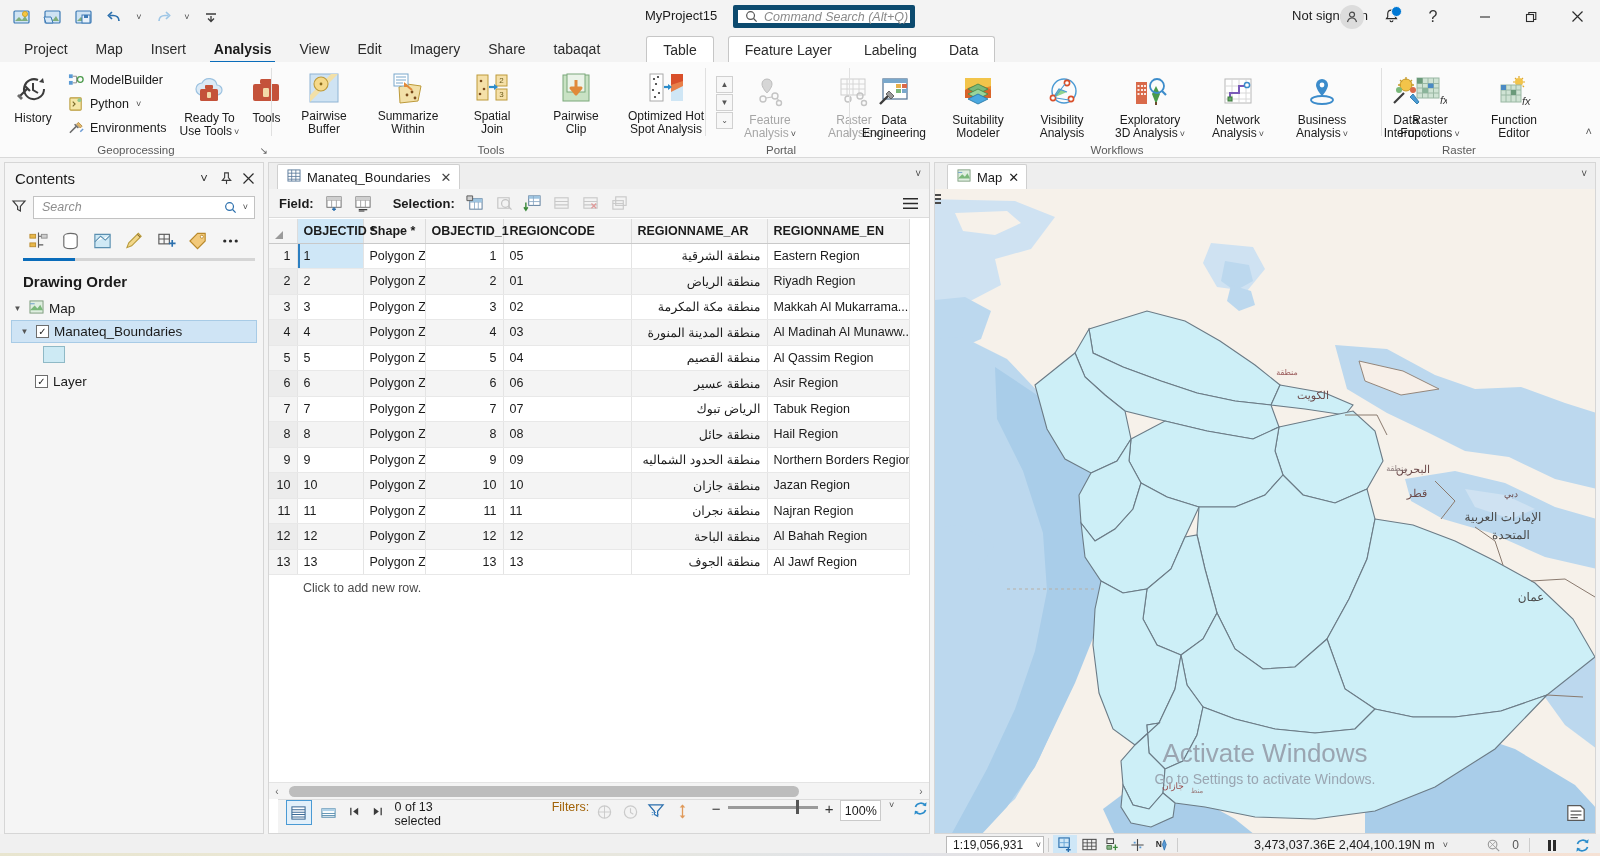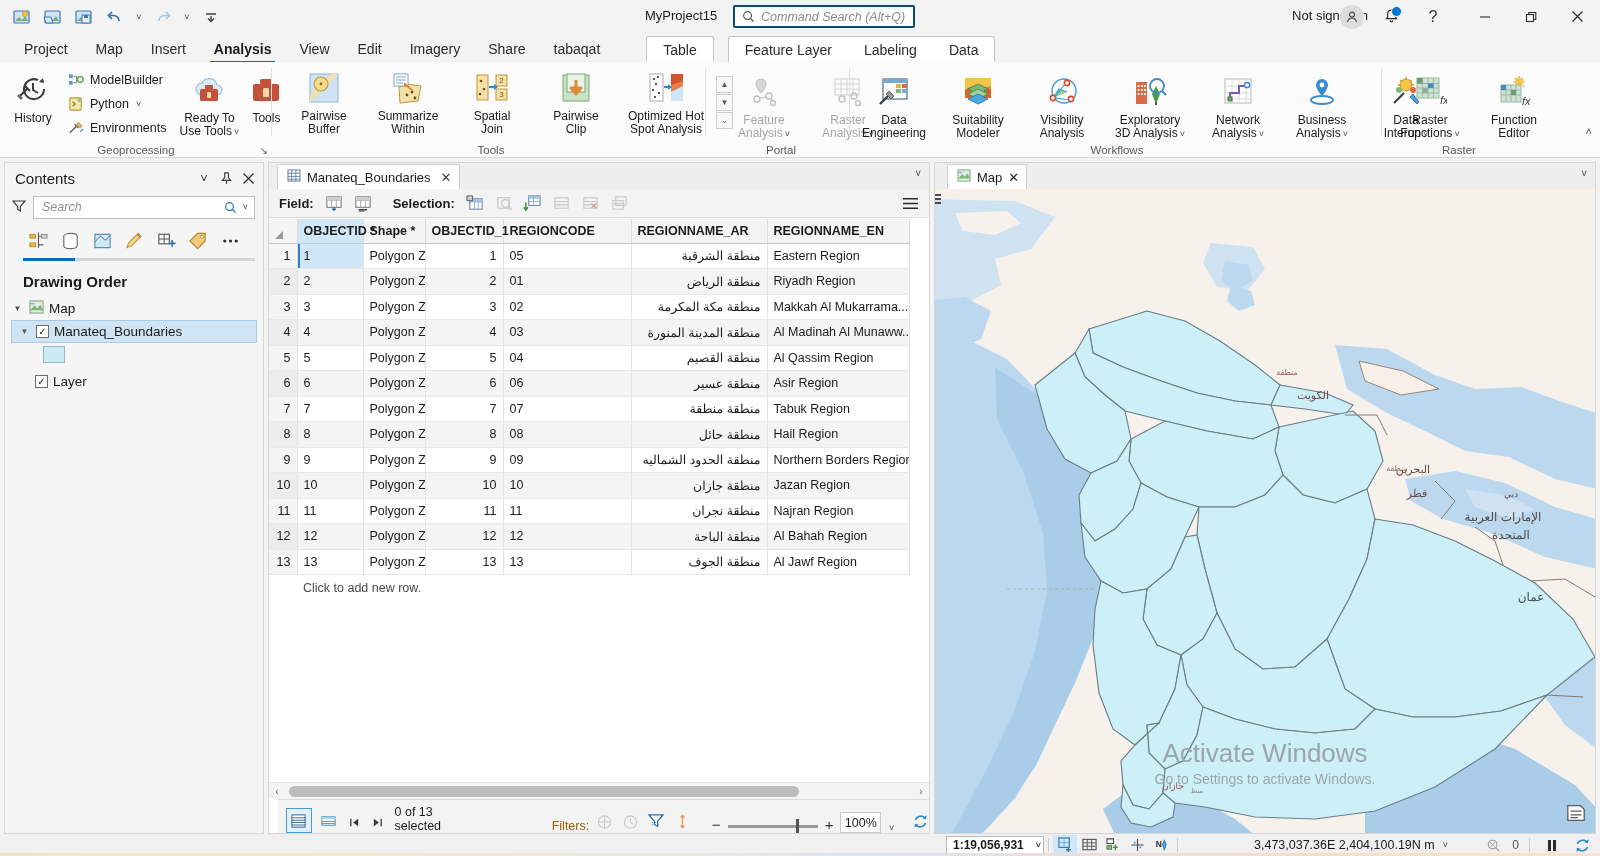--- a/index.html
+++ b/index.html
@@ -22,21 +22,21 @@
   .qat-btn {
     width: 28px; height: 26px; display: flex; align-items: center; justify-content: center;
     border-radius: 2px;
   }
   .qat-caret { width: 14px; height: 26px; display:flex; align-items:center; justify-content:center; font-size: 9px; color:#444; }
   .proj-title {
     position: absolute; left: 645px; top: 8px; font-size: 13px; color: #1b1b1b;
   }
   .cmd-search {
     position: absolute; left: 733px; top: 5px; width: 182px; height: 23px;
-    border: 2px solid #0c4a6e; background: #fff; border-radius: 2px;
+    border: 5px solid #0c4a6e; background: #fff; border-radius: 2px;
     display: flex; align-items: center; padding-left: 7px; gap: 6px;
   }
   .cmd-search .ph { font-style: italic; color: #8a8a8a; font-size: 12.5px; }
   .acct { position: absolute; right: 232px; top: 8px; font-size: 13px; color: #1b1b1b; }
   .tb-icons { position: absolute; right: 0; top: 0; height: 33px; display: flex; align-items: center; }
   .avatar-btn {
     width: 24px; height: 24px; border-radius: 50%; background: #dcdcdc;
     display: flex; align-items: center; justify-content: center; margin-right: 14px;
   }
   .bell { position: relative; width: 26px; height: 26px; display:flex; align-items:center; justify-content:center; margin-right: 16px;}
@@ -171,21 +171,21 @@
   .hscroll {
     position: absolute; left: 0; right: 0; bottom: 34px; height: 17px;
     background: #f4f4f4; display: flex; align-items: center; border-top: 1px solid #e4e4e4;
   }
   .hscroll .arr { width: 16px; text-align: center; font-size: 10px; color: #666; }
   .hscroll .track { flex: 1; height: 11px; position: relative; }
   .hscroll .thumb { position: absolute; left: 4px; top: 0; width: 510px; height: 11px; background: #bdbdbd; border-radius: 6px; }
 
   .tp-status {
     position: absolute; left: 9px; right: 0; bottom: 0; height: 34px;
-    background: #f3f3f3; border-top: 1px solid #dcdcdc; display: flex; align-items: flex-end;
+    background: #f3f3f3; border-top: 1px solid #dcdcdc; display: flex; align-items: flex-start;
     padding-left: 8px; gap: 4px;
   }
   .view-btn { width: 28px; height: 25px; display: flex; align-items: center; justify-content: center; }
   .view-btn.on { border: 1.5px solid #4a9ad4; background: #e3f0fa; }
   .nav-btn { width: 20px; height: 22px; display: flex; align-items: center; justify-content: center; font-size: 11px; color: #3a3a3a; }
   .selcount { font-size: 12.5px; color: #1b1b1b; margin-left: 4px; }
   .filters-lbl { font-size: 12.5px; color: #a16207; margin-left: 72px; }
   .zoom-minus, .zoom-plus { font-size: 15px; color: #333; width: 16px; text-align: center; }
   .zslider { width: 98px; height: 14px; position: relative; }
   .zslider .trk { position: absolute; left: 0; right: 0; top: 6px; height: 3px; background: #9a9a9a; }
@@ -219,21 +219,21 @@
   .watermark .w2 { font-size: 14px; margin-top: 2px; }
   .map-corner-btn { position: absolute; right: 8px; bottom: 10px; }
 
   
   .statusbar {
     position: absolute; left: 0; bottom: 0; width: 1600px; height: 22px;
     background: #f0f0f0; display: flex; align-items: center;
   }
   .sb-scale {
     margin-left: 946px; width: 98px; height: 19px; background: #fff; border: 1px solid #b9b9b9;
-    display: flex; align-items: center; padding: 0 2px 0 6px; font-size: 12px; font-weight: bold;
+    display: flex; align-items: center; padding: 0 2px 0 6px; font-size: 12px;
   }
   .sb-scale .v { flex: 1; }
   .sb-ico { width: 24px; height: 20px; display: flex; align-items: center; justify-content: center; }
   .sb-ico.on { background: #cfe7f7; }
   .sb-coords { font-size: 12.5px; color: #1b1b1b; margin-left: 72px; }
   .sb-right { position: absolute; right: 6px; display: flex; align-items: center; gap: 6px; }
   .sb-zero { font-size: 12px; color: #555; }
   .vsep { width: 1px; height: 14px; background: #cdcdcd; margin: 0 4px; }
   .accent-strip { position: absolute; left: 0; bottom: 0; width: 1600px; height: 3px;
     background: linear-gradient(90deg,#e8e5cf 0%,#ece9d8 30%,#dfe3ea 55%,#f2ddd0 80%,#f6e2d5 100%); }
@@ -509,21 +509,21 @@
           <div>▲</div>
           <div>▼</div>
           <div>⌄</div>
         </div>
       </div>
       <div class="glabel">Tools</div>
       <div class="gsep"></div>
     </div>
 
     <div class="rgroup" style="left:712px; width:138px;">
-      <div style="position:absolute; left:10px; top:6px; display:flex;">
+      <div style="position:absolute; left:16px; top:6px; display:flex;">
         <div class="big-btn dis">
           <div class="ic">
             <svg width="34" height="32" viewBox="0 0 34 32">
                 <path d="M14 3c-3 0-5 2.2-5 5 0 4 5 9 5 9s5-5 5-9c0-2.8-2-5-5-5z" fill="#d6d6d6" stroke="#bdbdbd" stroke-width="1"></path>
                 <circle cx="10" cy="23" r="3" fill="none" stroke="#c4c4c4" stroke-width="1.4"></circle>
                 <circle cx="22" cy="20" r="3" fill="none" stroke="#c4c4c4" stroke-width="1.4"></circle>
                 <circle cx="26" cy="27" r="2.5" fill="none" stroke="#c4c4c4" stroke-width="1.4"></circle>
                 <path d="M13 22l6-1M24 22l2 3" stroke="#c4c4c4" stroke-width="1.2"></path>
               </svg>
           </div>
@@ -949,21 +949,21 @@
             <td>06</td>
             <td class="ar">منطقة عسير</td>
             <td>Asir Region</td>
           </tr>
           <tr>
             <td class="rn">7</td>
             <td>7</td>
             <td>Polygon Z</td>
             <td class="num">7</td>
             <td>07</td>
-            <td class="ar">منطقة منطقة</td>
+            <td class="ar">الرياض تبوك</td>
             <td>Tabuk Region</td>
           </tr>
           <tr class="alt">
             <td class="rn">8</td>
             <td>8</td>
             <td>Polygon Z</td>
             <td class="num">8</td>
             <td>08</td>
             <td class="ar">منطقة حائل</td>
             <td>Hail Region</td>

